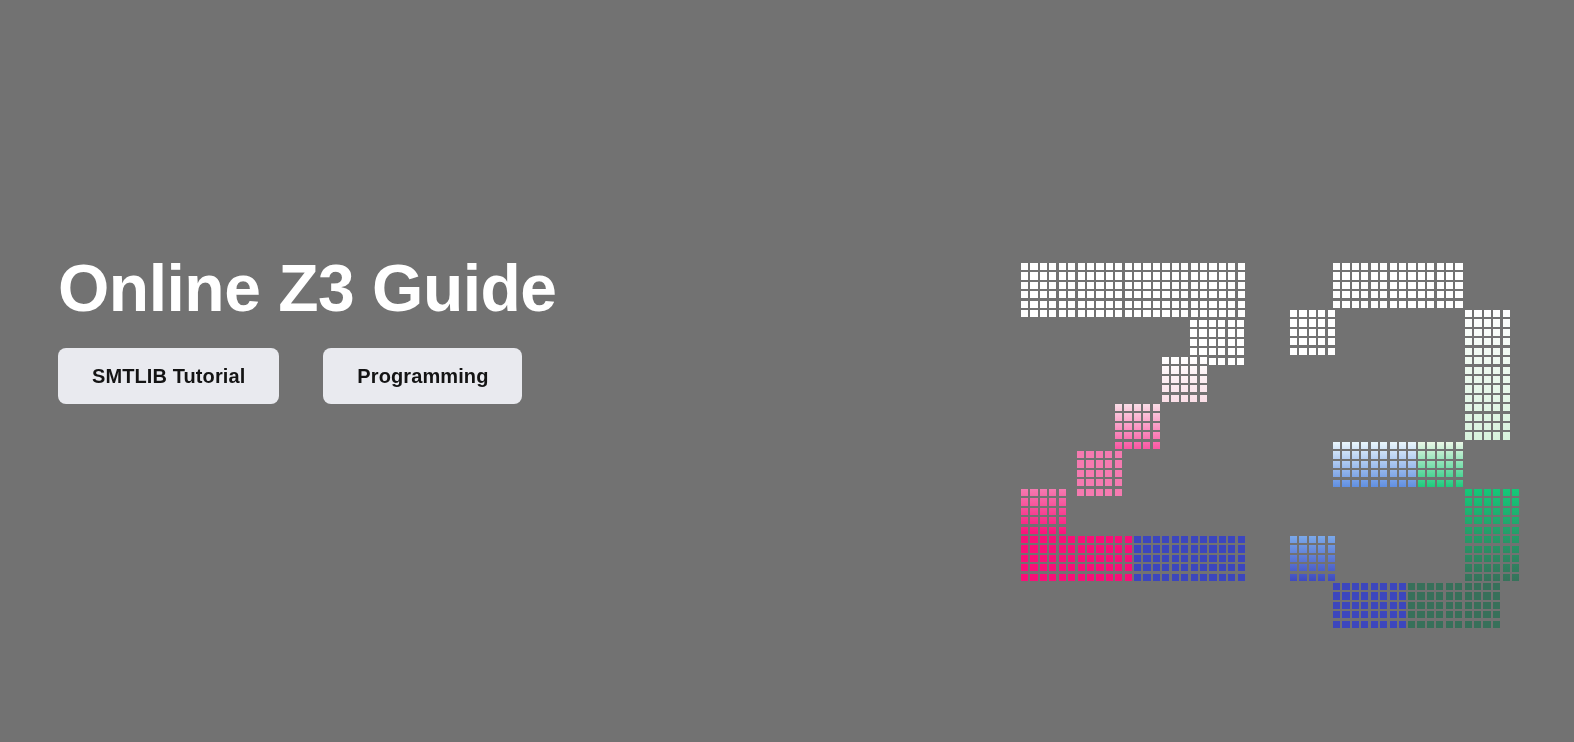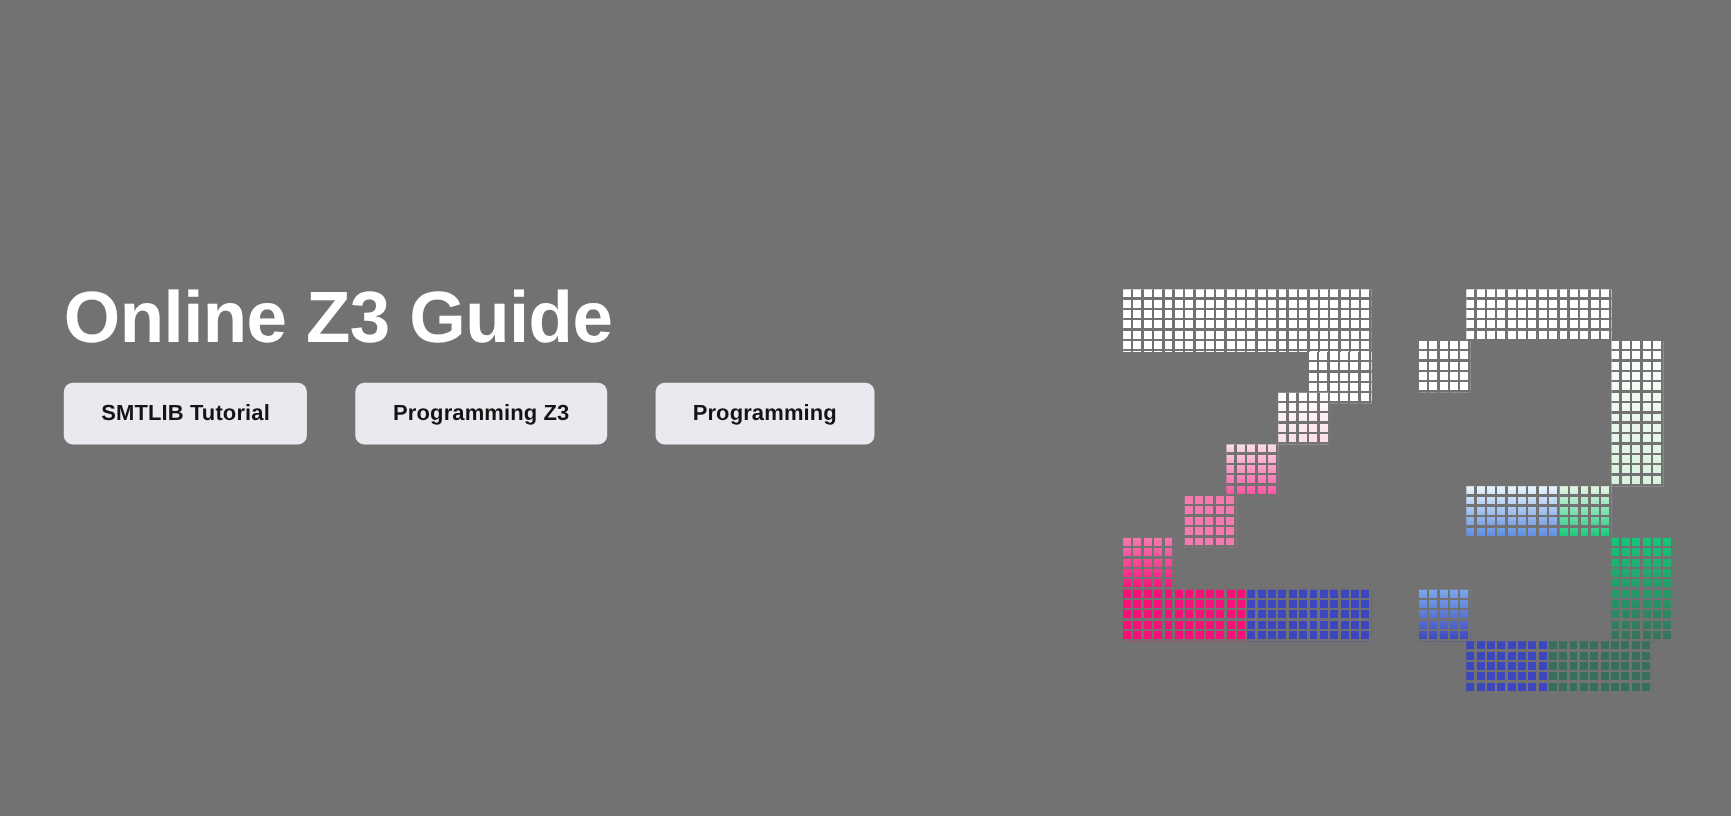--- a/index.html
+++ b/index.html
@@ -108,21 +108,20 @@
 </head>
 <body>
 
 <div id="hero">
 
   <div id="hero-text">
     <h1 id="page-title">Online Z3 Guide</h1>
 
     <div id="nav-buttons">
       <button class="nav-button">SMTLIB Tutorial</button>
-      <button class="nav-button">Programming Z3</button>
       <button class="nav-button">Programming</button>
     </div>
   </div>
 
   <div id="logo">
       <div class="pixel-block" style="left: 0px; top: 0px; width: 226px; height: 57px;">
         <div class="inner-fill" style="background: rgb(255, 255, 255);"></div>
         <div class="grid-overlay"></div>
       </div>
       <div class="pixel-block" style="left: 169px; top: 57px; width: 57px; height: 47px;">

